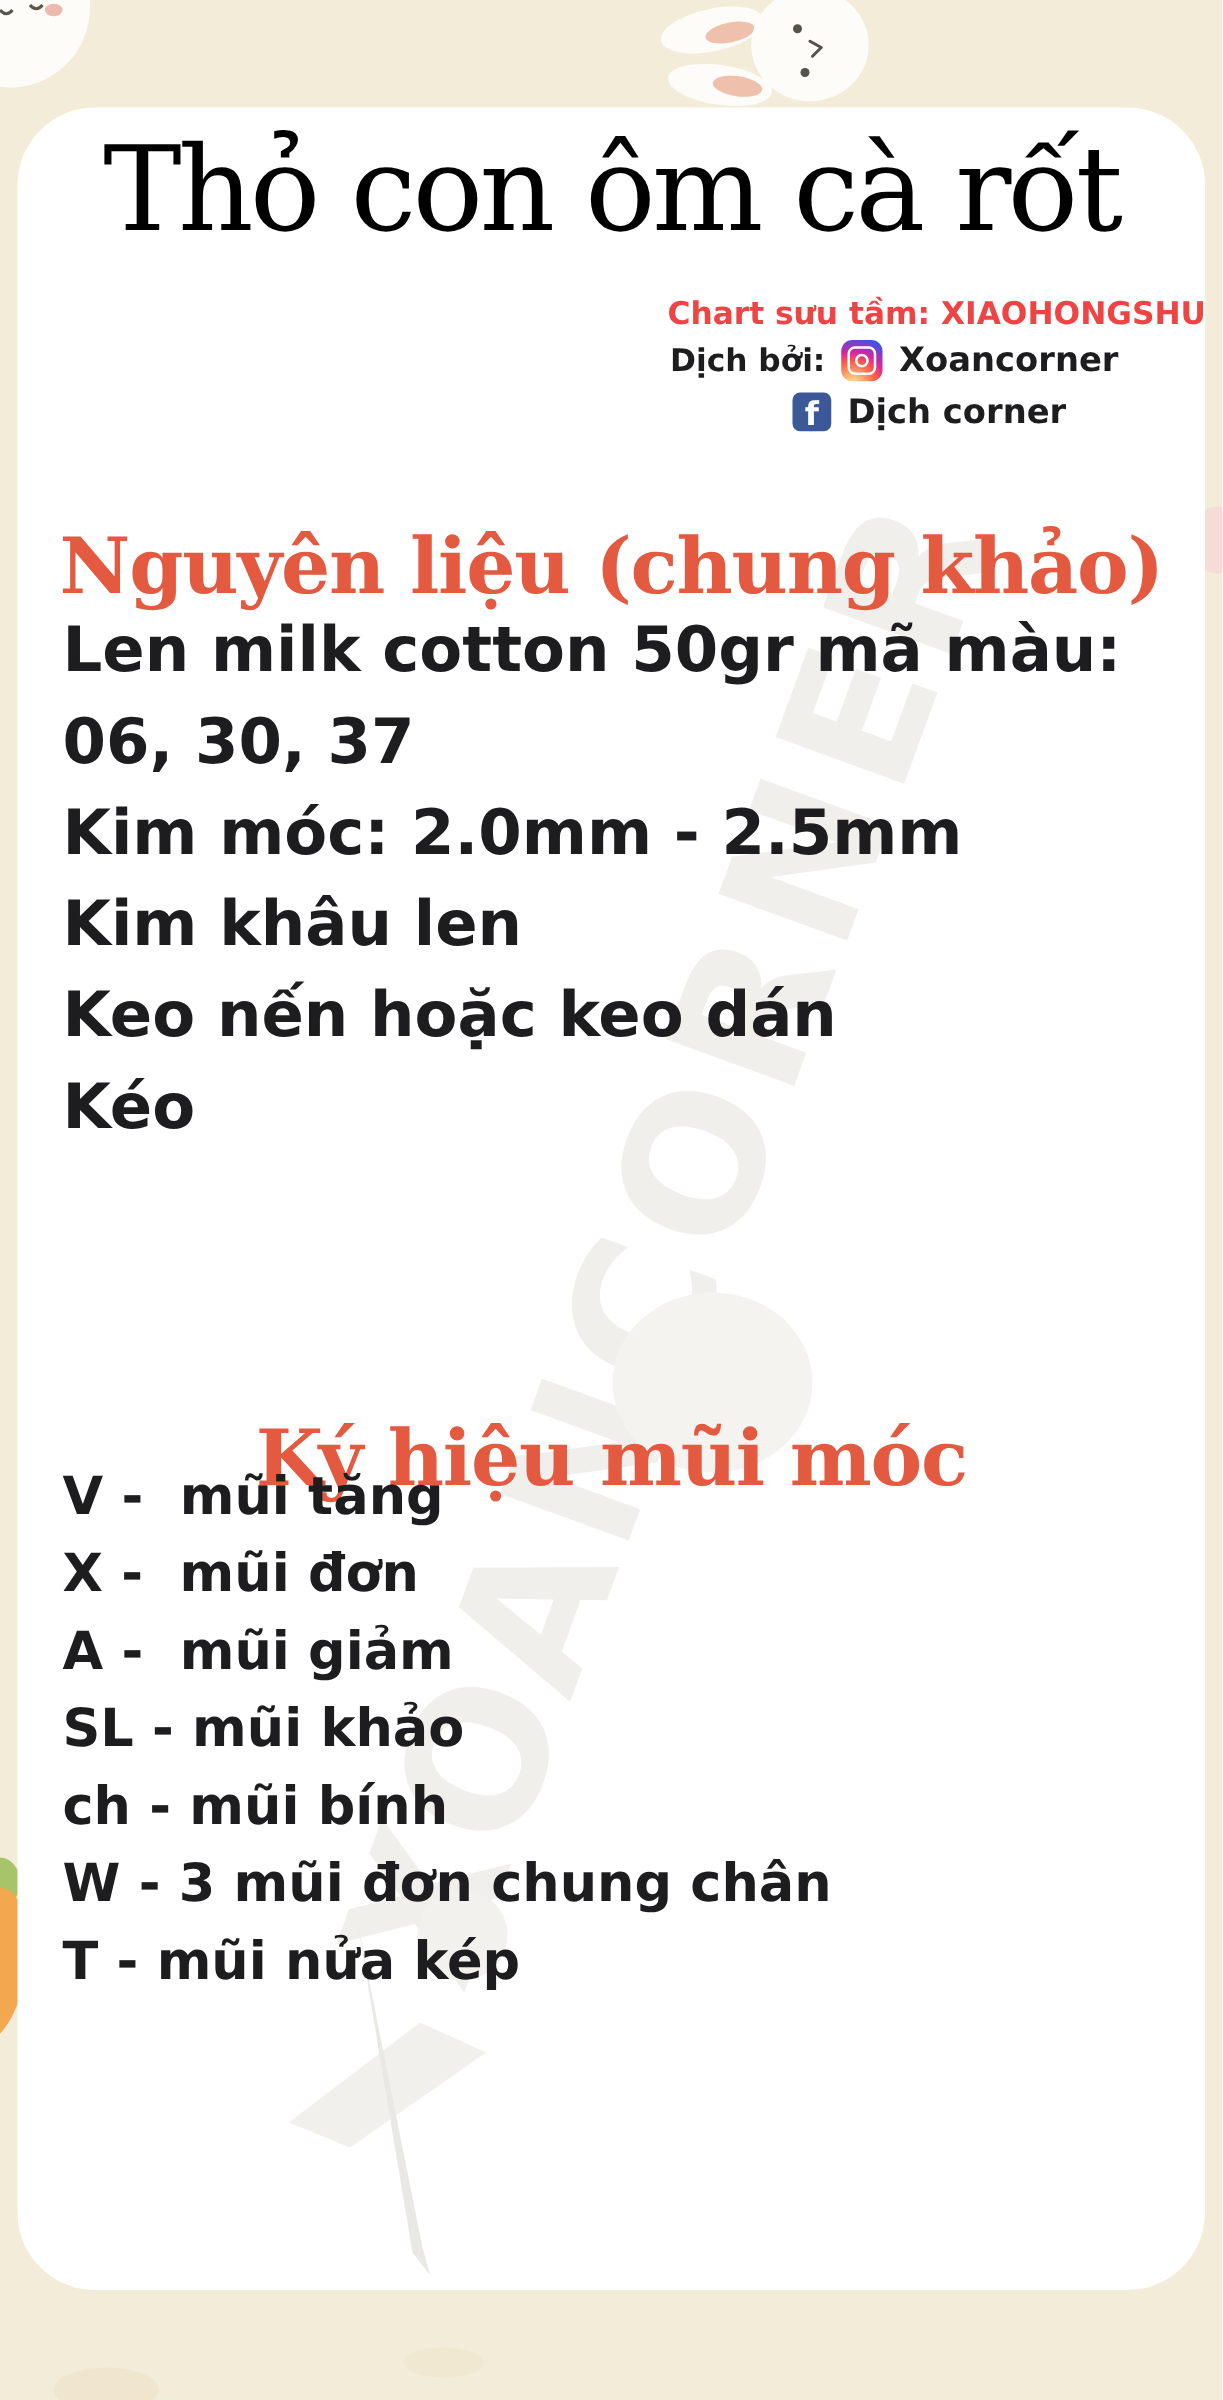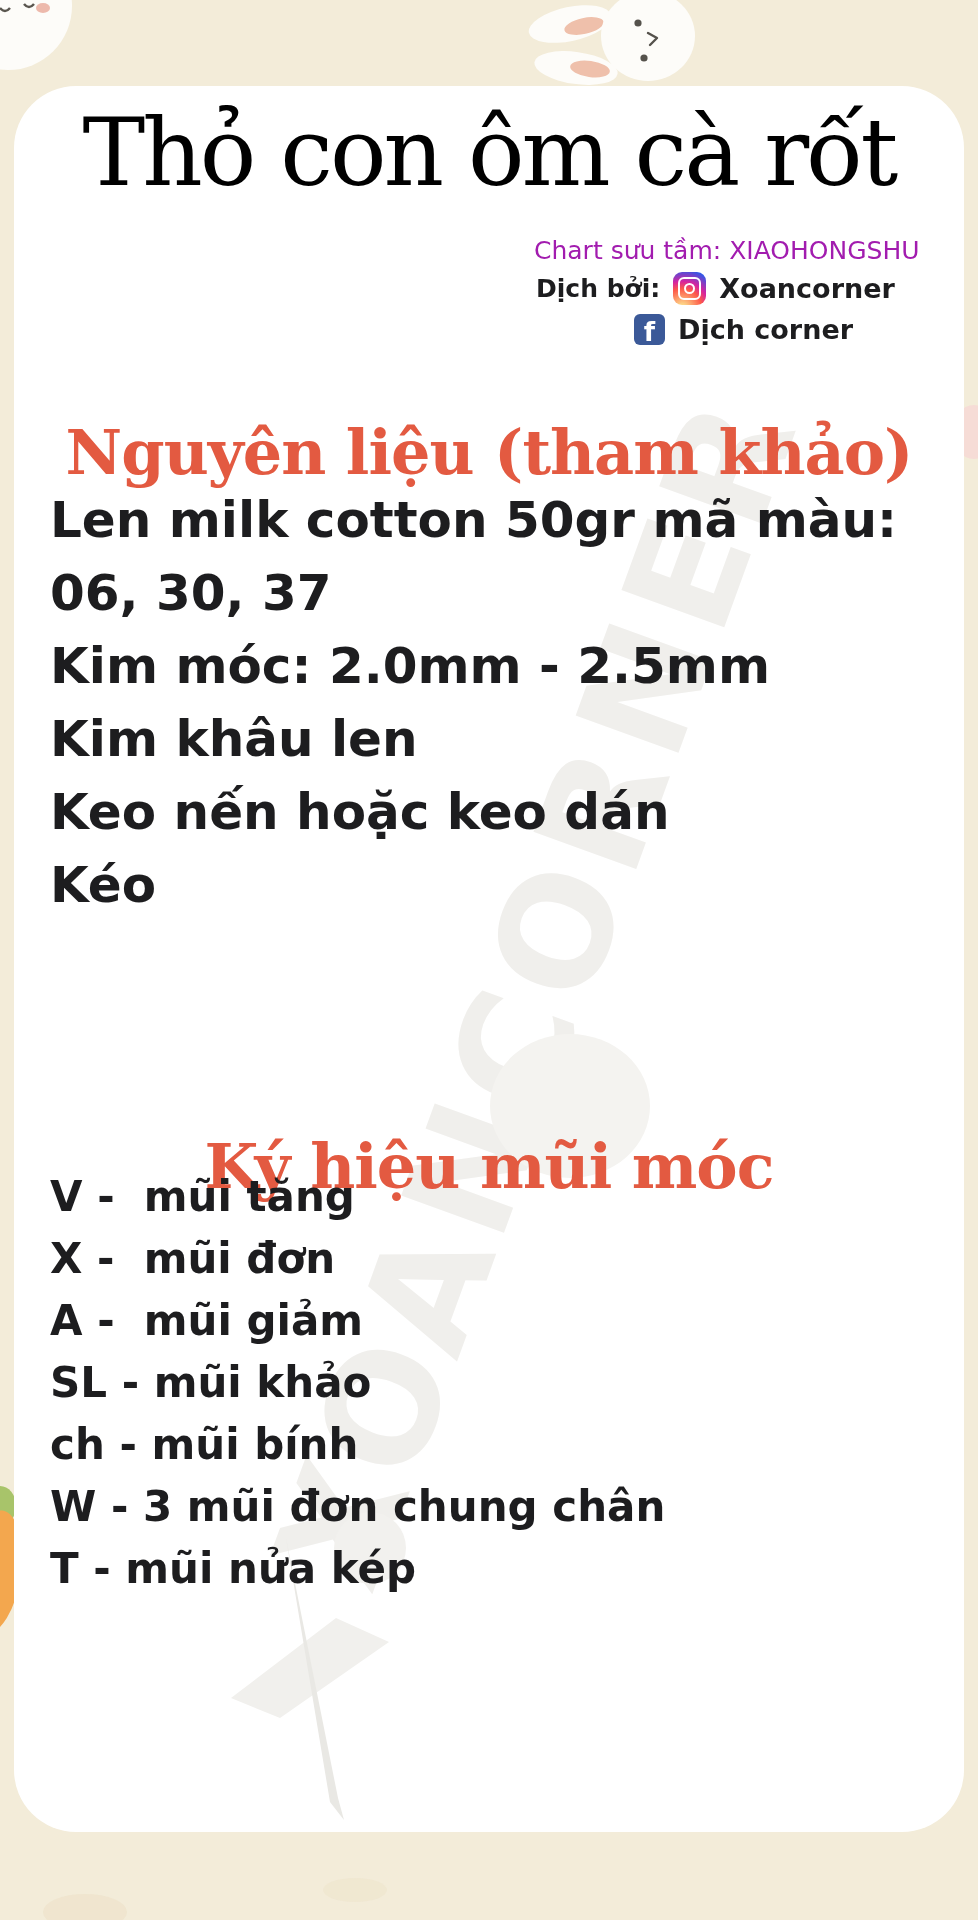--- a/index.html
+++ b/index.html
@@ -22,21 +22,21 @@
   .wm-logo{position:absolute;left:0;top:0;width:950px;height:1746px;}
   .title{
     position:absolute;left:0;top:8px;width:950px;margin:0;
     text-align:center;font-family:"DejaVu Serif","Liberation Serif",serif;
     font-weight:normal;font-size:94px;letter-spacing:-3px;
     color:#000000;line-height:1.25;
   }
   .credits{position:absolute;left:0;top:0;width:950px;}
   .credit-line{
     position:absolute;left:520px;top:150px;width:400px;
-    font-size:25px;font-weight:normal;color:#a21caf;white-space:nowrap;
+    font-size:25px;font-weight:bold;color:#ef4444;white-space:nowrap;
   }
   .credit-row{
     position:absolute;display:flex;align-items:center;gap:13px;
     font-size:25px;font-weight:bold;color:#1d1d1f;white-space:nowrap;
   }
   .credit-row.row-ig{left:522px;top:186px;}
   .credit-row.row-fb{left:620px;top:228px;}
   .handle{font-size:27px;}
   .ig-icon{
     display:inline-block;width:33px;height:33px;border-radius:9px;
@@ -125,20 +125,20 @@
         <span>Dịch bởi:</span>
         <span class="ig-icon"></span>
         <span class="handle">Xoancorner</span>
       </div>
       <div class="credit-row row-fb">
         <span class="fb-icon">f</span>
         <span class="handle">Dịch corner</span>
       </div>
     </div>
 
-    <h2 class="section-heading heading-materials">Nguyên liệu (tham khảo)</h2>
+    <h2 class="section-heading heading-materials">Nguyên liệu (chung khảo)</h2>
     <div class="list list-materials"><div class="line">Len milk cotton 50gr mã màu:</div><div class="line">06, 30, 37</div><div class="line">Kim móc: 2.0mm - 2.5mm</div><div class="line">Kim khâu len</div><div class="line">Keo nến hoặc keo dán</div><div class="line">Kéo</div></div>
 
     <h2 class="section-heading heading-symbols">Ký hiệu mũi móc</h2>
     <div class="list list-symbols"><div class="line">V -  mũi tăng</div><div class="line">X -  mũi đơn</div><div class="line">A -  mũi giảm</div><div class="line">SL - mũi khảo</div><div class="line">ch - mũi bính</div><div class="line">W - 3 mũi đơn chung chân</div><div class="line">T - mũi nửa kép</div></div>
 
   </div>
 </div>
 
 </body></html>

